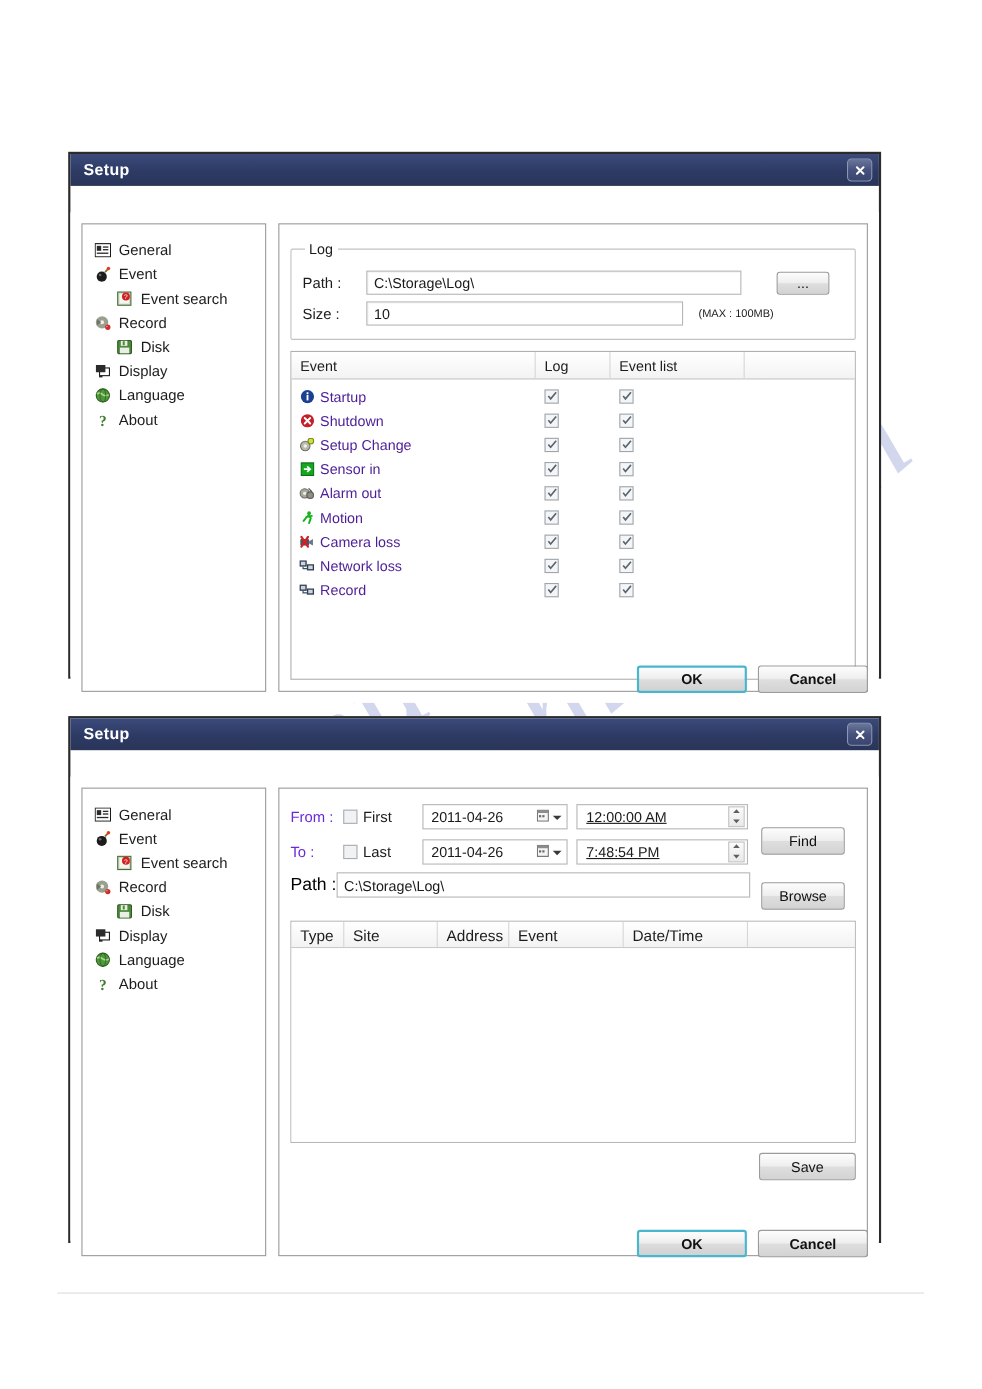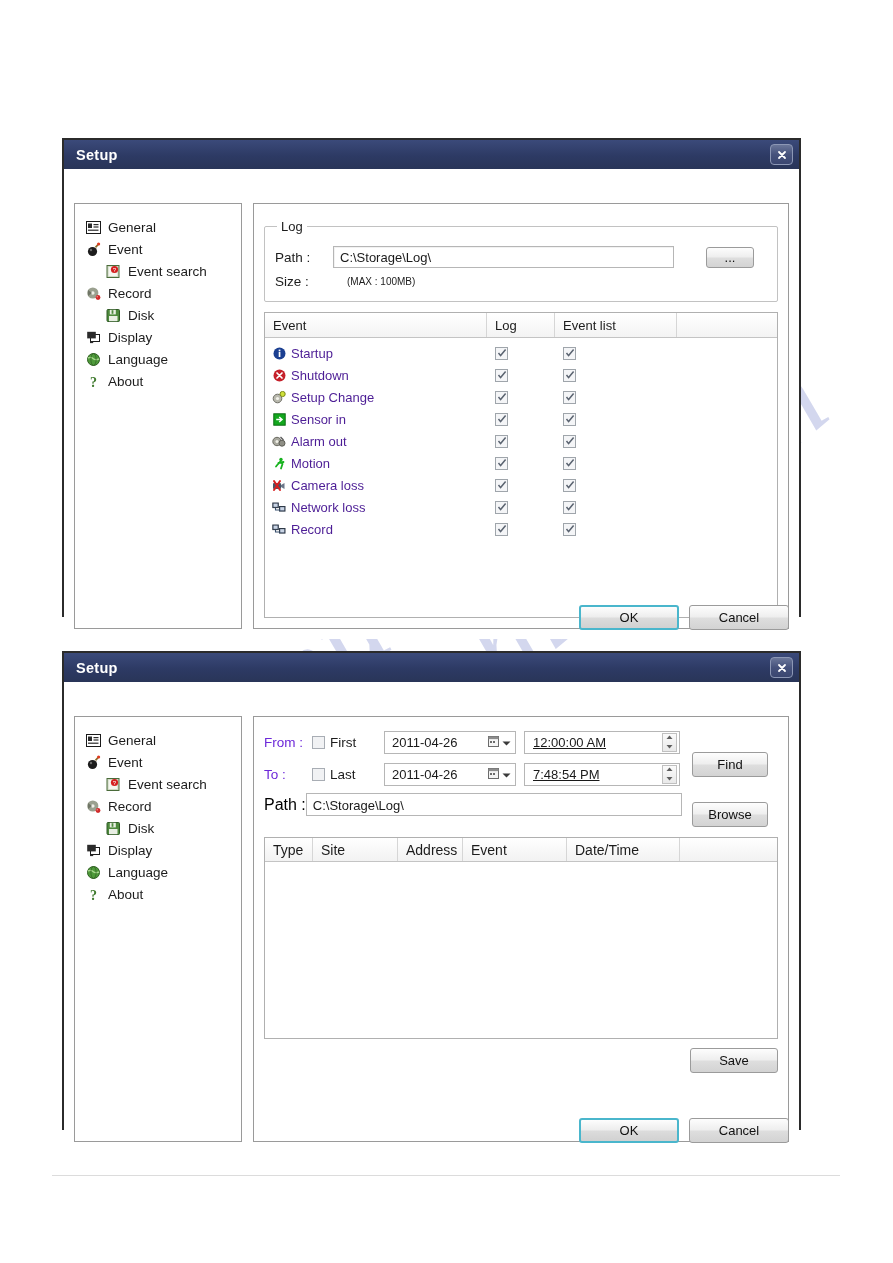--- a/index.html
+++ b/index.html
@@ -263,21 +263,21 @@
   .chk svg { display: block; }
 
   
   .footer {
     position: absolute;
     right: 10px;
     bottom: 9px;
     display: flex;
     gap: 10px;
   }
-  .footer .btn { width: 100px; height: 25px; }
+  .footer .btn { width: 100px; height: 25px; font-weight: bold; }
 
   
   .search-area { display: flex; margin-top: 3px; }
   .search-left { flex: 1 1 auto; }
   .search-right { width: 86px; flex: 0 0 auto; margin-left: 10px; padding-top: 23px;}
   .srow { display: flex; align-items: center; height: 26px; margin-bottom: 6px; }
   .srow .lbl2 { width: 48px; font-size: 13.5px; color: #6d28d9; flex: 0 0 auto; }
   .cbwrap { display: flex; align-items: center; width: 72px; flex: 0 0 auto; }
   .cb-empty {
     width: 13px; height: 13px;
@@ -478,20 +478,21 @@
 
       <fieldset class="fset">
         <legend>Log</legend>
         <div class="row">
           <span class="lbl">Path :</span>
           <div class="txtbox" style="width:341px">C:\Storage\Log\</div>
           <div class="btn" style="width:48px;height:21px;margin-left:32px">...</div>
         </div>
         <div class="row">
           <span class="lbl">Size :</span>
+          <div class="txtbox" style="width:288px">10</div>
           <span class="maxnote">(MAX : 100MB)</span>
         </div>
       </fieldset>
 
       <div class="evtable">
         <div class="ev-head">
           <div class="col-ev">Event</div>
           <div class="col-log">Log</div>
           <div class="col-list">Event list</div>
           <div class="col-pad"></div>

